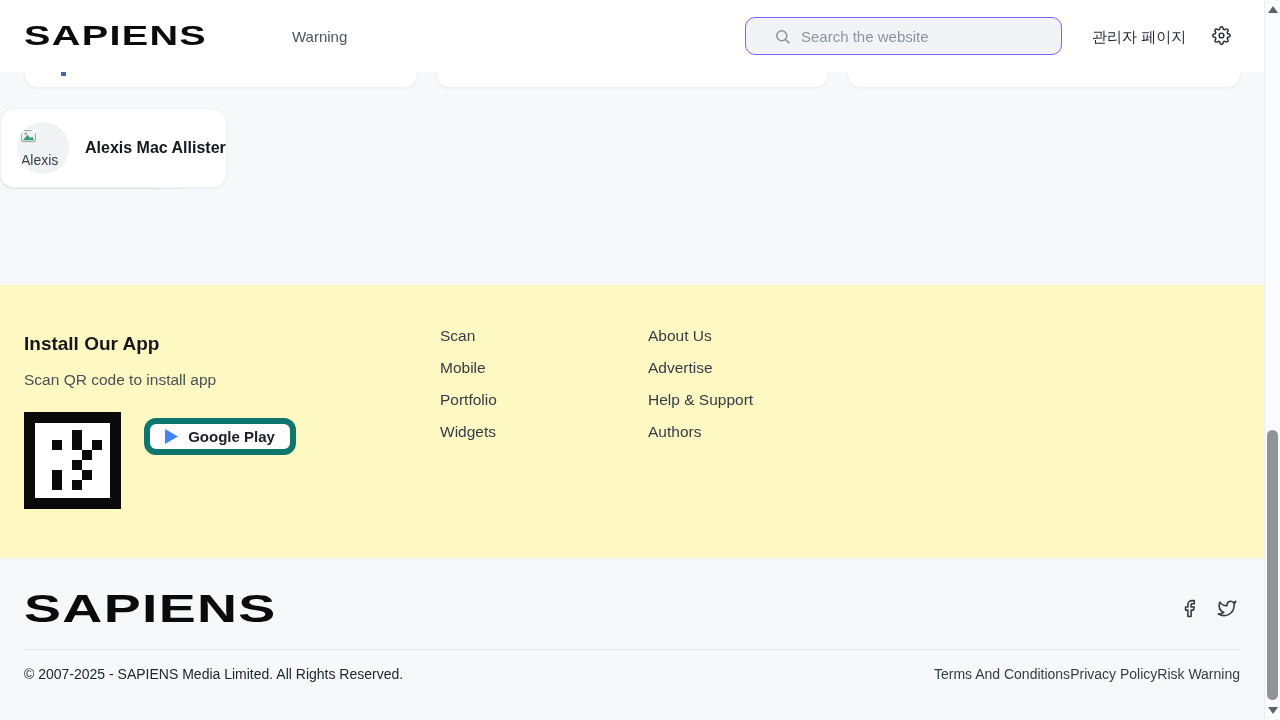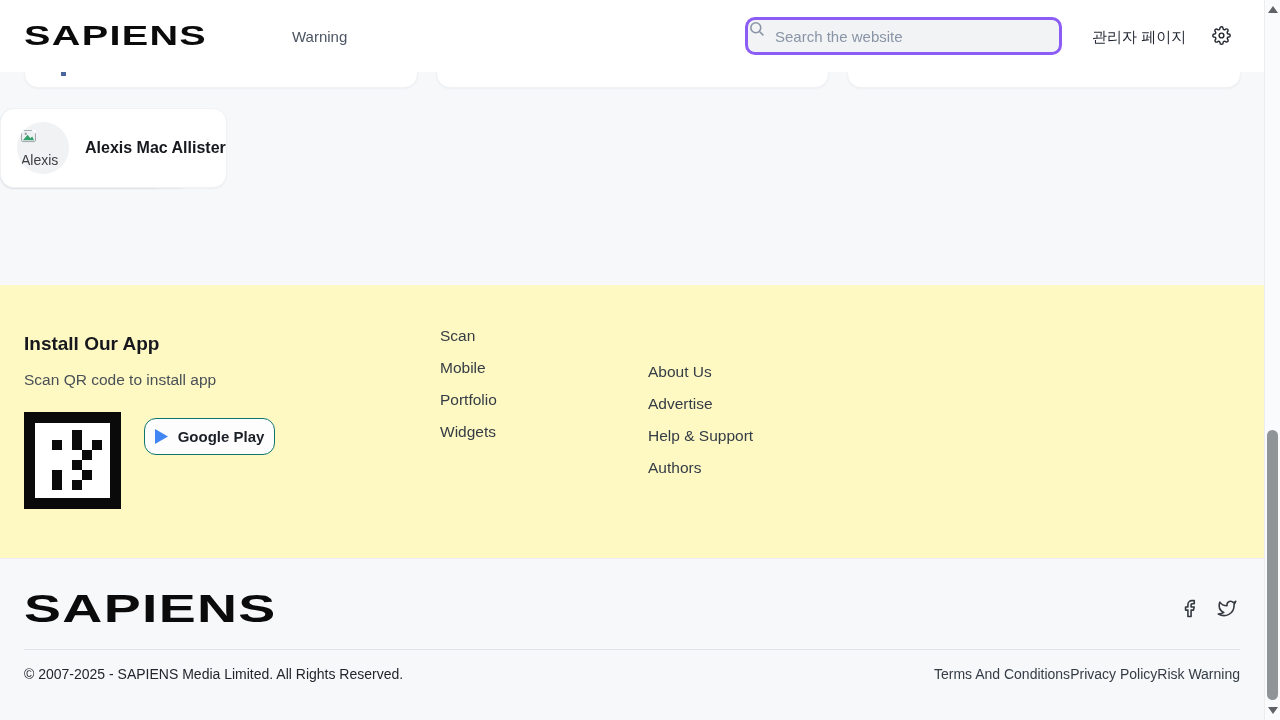--- a/index.html
+++ b/index.html
@@ -5,21 +5,21 @@
   * { margin:0; padding:0; box-sizing:border-box; }
   html,body { width:1280px; height:720px; overflow:hidden; }
   body { font-family:"Liberation Sans", sans-serif; background:#f7f8fa; color:#212529; }
   .screen { position:relative; width:1280px; height:720px; overflow:hidden; }
 
   
   .header { position:absolute; top:0; left:0; width:1264px; height:72px; background:#ffffff; z-index:20; display:flex; align-items:center; }
   .wordmark { font-weight:900; color:#0b0b0c; letter-spacing:1px; transform:scaleX(1.32) scaleY(0.92); transform-origin:left center; white-space:nowrap; }
   .logo-sm { font-size:30px; margin-left:24px; width:190px; }
   .site-name { margin-left:78px; font-size:15px; color:#4b5563; }
-  .search-box { position:absolute; left:745px; top:17px; width:317px; height:38px; background:#f1f3f5; border:3px solid #8b5cf6; border-radius:10px; display:flex; padding:0 0; }
+  .search-box { position:absolute; left:745px; top:17px; width:317px; height:38px; background:#f1f3f5; border:1px solid #8b5cf6; border-radius:10px; display:flex; align-items:center; padding:0 28px; }
   .search-box svg { flex:0 0 auto; margin-right:10px; }
   .search-box input { border:none; outline:none; background:transparent; font-size:15px; color:#343a40; width:100%; font-family:"Liberation Sans", sans-serif; }
   .search-box input::placeholder { color:#8a94a6; }
   .admin-link { position:absolute; left:1092px; top:28px; font-size:15px; color:#1f2430; cursor:pointer; white-space:nowrap; }
   .gear-btn { position:absolute; left:1212px; top:26px; width:20px; height:20px; cursor:pointer; }
 
   
   .card { position:absolute; background:#ffffff; border:1px solid #f0f2f4; border-radius:14px; box-shadow:0 1px 2px rgba(20,30,40,0.04); }
   .card.partial { top:40px; height:48px; z-index:5; }
   .card.player { top:108px; height:80px; display:flex; align-items:center; padding-left:16px; cursor:pointer; }
@@ -32,27 +32,27 @@
   .avatar .bi { display:inline-block; vertical-align:-1px; margin-right:1px; }
   .player-name { margin-left:16px; font-size:16px; font-weight:700; color:#16181d; }
 
   
   .footer { position:absolute; top:285px; left:0; width:1264px; height:273px; background:#fef9c3; }
   .install-title { position:absolute; left:24px; top:48px; font-size:19px; font-weight:700; color:#16181d; }
   .install-sub { position:absolute; left:24px; top:86px; font-size:15.5px; color:#495057; }
   .qr { position:absolute; left:24px; top:127px; width:97px; height:97px; background:#ffffff; border:11px solid #0a0a0a; }
   .qr-inner { position:absolute; left:7px; top:7px; width:60px; height:60px; }
   .qr-cell { position:absolute; width:10px; height:10px; background:#0a0a0a; }
-  .store-btn { position:absolute; left:144px; width:131px; height:37px; background:#fdfdfe; border:1px solid #0f766e; border-radius:12px;
+  .store-btn { position:absolute; left:144px; width:152px; height:37px; background:#fdfdfe; border:6px solid #0f766e; border-radius:12px;
                display:flex; align-items:center; justify-content:center; gap:10px; cursor:pointer; font-size:15px; font-weight:700; color:#1b1f26; }
   .store-btn.gp { top:133px; }
   .store-btn.as { top:185px; }
   .links-col { position:absolute; top:42px; display:flex; flex-direction:column; }
   .links-col.primary { left:440px; }
-  .links-col.secondary { left:648px;margin-top:36px; }
+  .links-col.secondary { left:648px; }
   .links-col a { display:block; height:32px; line-height:18px; font-size:15.5px; color:#343c45; text-decoration:none; cursor:pointer; }
 
   
   .subfooter { position:absolute; top:558px; left:0; width:1264px; height:162px; background:#f7f8fa; border-top:1px solid #eceef1; }
   .logo-lg { position:absolute; left:24px; top:26px; font-size:42px; width:340px; }
   .social { position:absolute; left:1180px; top:40px; display:flex; gap:18px; color:#343a40; }
   .social span { cursor:pointer; display:inline-flex; }
   .sub-divider { position:absolute; left:24px; top:90px; width:1216px; border-top:1px solid #dfe3e8; }
   .copyright { position:absolute; left:24px; top:107px; font-size:14px; color:#22262c; }
   .legal { position:absolute; right:24px; top:107px; display:flex; }

